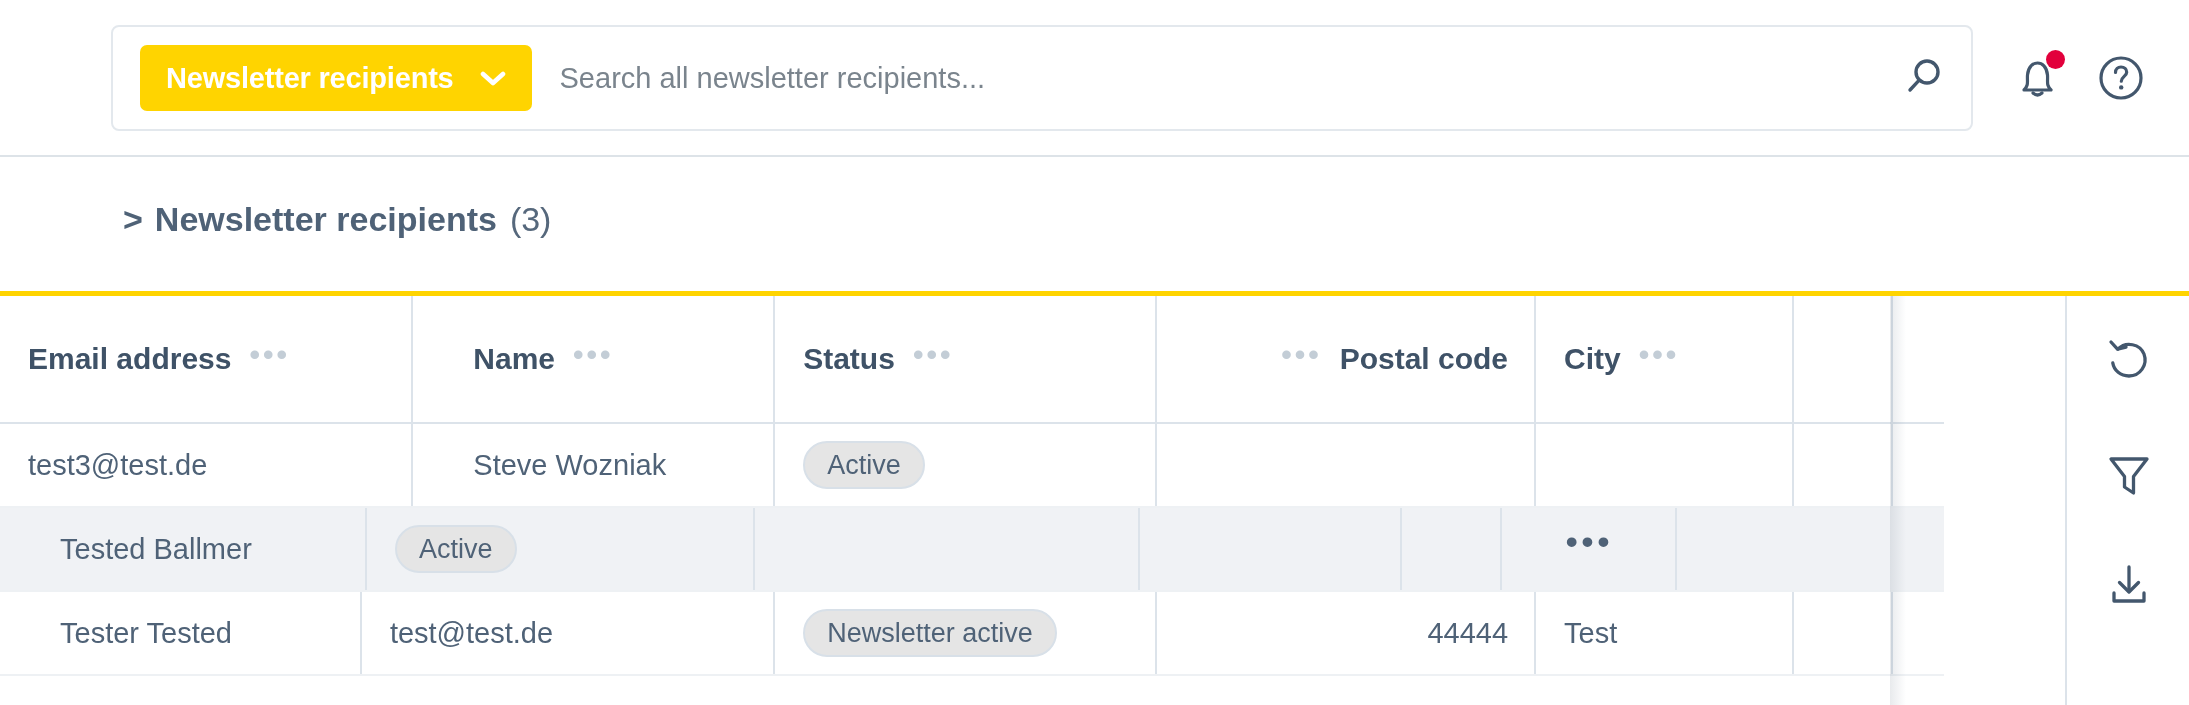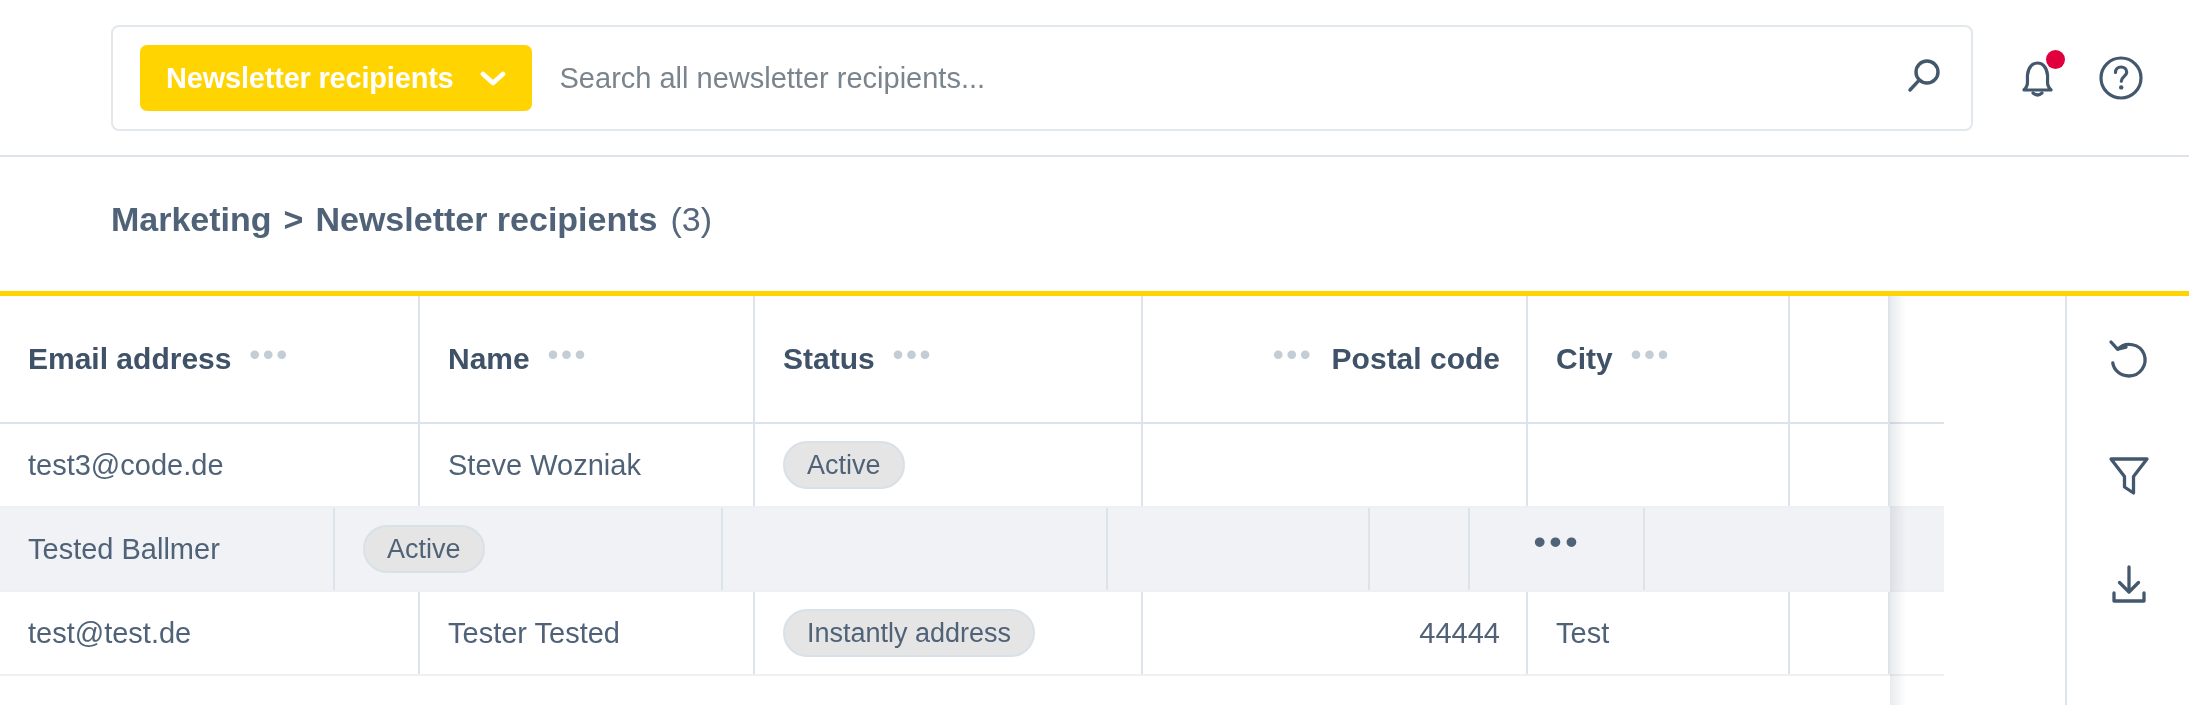--- a/index.html
+++ b/index.html
@@ -88,21 +88,21 @@
     padding: 0 28px; position: relative;
     font-size: 29px; color: #4f6277; white-space: nowrap; overflow: hidden;
   }
   .cell.vline::after {
     content: ""; position: absolute; right: 0; top: 0; bottom: 0;
     width: 2px; background: #dce3ea;
   }
   .row.header .cell { font-weight: bold; color: #3f5267; font-size: 30px; }
 
   .c-email  { width: 420px; }
-  .c-name   { width: 335px; }
+  .c-name   { width: 335px; margin-left: 32px; }
   .c-status { width: 388px; }
   .c-postal { width: 385px; justify-content: flex-end; }
   .c-city   { width: 262px; }
   .c-blank  { width: 100px; }
   .c-act    { width: 175px; justify-content: center; }
   .c-side   { width: 124px; justify-content: center; }
 
   .hdots {
     display: inline-block; margin-left: 18px;
     color: #c3cdd6; font-size: 30px; letter-spacing: 3px;
@@ -199,21 +199,20 @@
           <circle cx="26" cy="26" r="20" stroke="#43576d" stroke-width="3.2"></circle>
           <path d="M20.5 20.5 C20.5 16.8 23 15 26 15 C29.3 15 31.7 17 31.7 20.2
                    C31.7 24.2 26.3 24.6 26.3 29.2" stroke="#43576d" stroke-width="3.2" stroke-linecap="round" fill="none"></path>
           <circle cx="26.2" cy="35.4" r="2.2" fill="#43576d"></circle>
         </svg>
       </span>
     </button>
   </div>
 
   <div class="crumb">
-    <span class="seg">Marketing</span>
     <span class="sep">&gt;</span>
     <span class="seg">Newsletter recipients</span>
     <span class="count">(3)</span>
   </div>
 
   <div class="yellow-rule"></div>
 
   <div class="table">
 
     <div class="row header">
@@ -242,21 +241,21 @@
         <span class="menu-btn">
           <i></i>
             <i></i>
             <i></i>
         </span>
       </div>
       <div class="cell c-side"></div>
     </div>
 
     <div class="row data">
-      <div class="cell c-email vline">test3@code.de</div>
+      <div class="cell c-email vline">test3@test.de</div>
       <div class="cell c-name vline">Steve Wozniak</div>
       <div class="cell c-status vline">
         <span class="badge">Active</span>
       </div>
       <div class="cell c-postal vline"></div>
       <div class="cell c-city vline"></div>
       <div class="cell c-blank vline"></div>
       <div class="cell c-act vline">
         <span class="rowdots">•••</span>
       </div>
@@ -271,24 +270,24 @@
       <div class="cell c-postal vline"></div>
       <div class="cell c-city vline"></div>
       <div class="cell c-blank vline"></div>
       <div class="cell c-act vline">
         <span class="rowdots">•••</span>
       </div>
       <div class="cell c-side"></div>
     </div>
 
     <div class="row data">
+      <div class="cell c-name vline">Tester Tested</div>
       <div class="cell c-email vline">test@test.de</div>
-      <div class="cell c-name vline">Tester Tested</div>
       <div class="cell c-status vline">
-        <span class="badge">Instantly address</span>
+        <span class="badge">Newsletter active</span>
       </div>
       <div class="cell c-postal vline">44444</div>
       <div class="cell c-city vline">Test</div>
       <div class="cell c-blank vline"></div>
       <div class="cell c-act vline">
         <span class="rowdots">•••</span>
       </div>
       <div class="cell c-side"></div>
     </div>
   </div>

